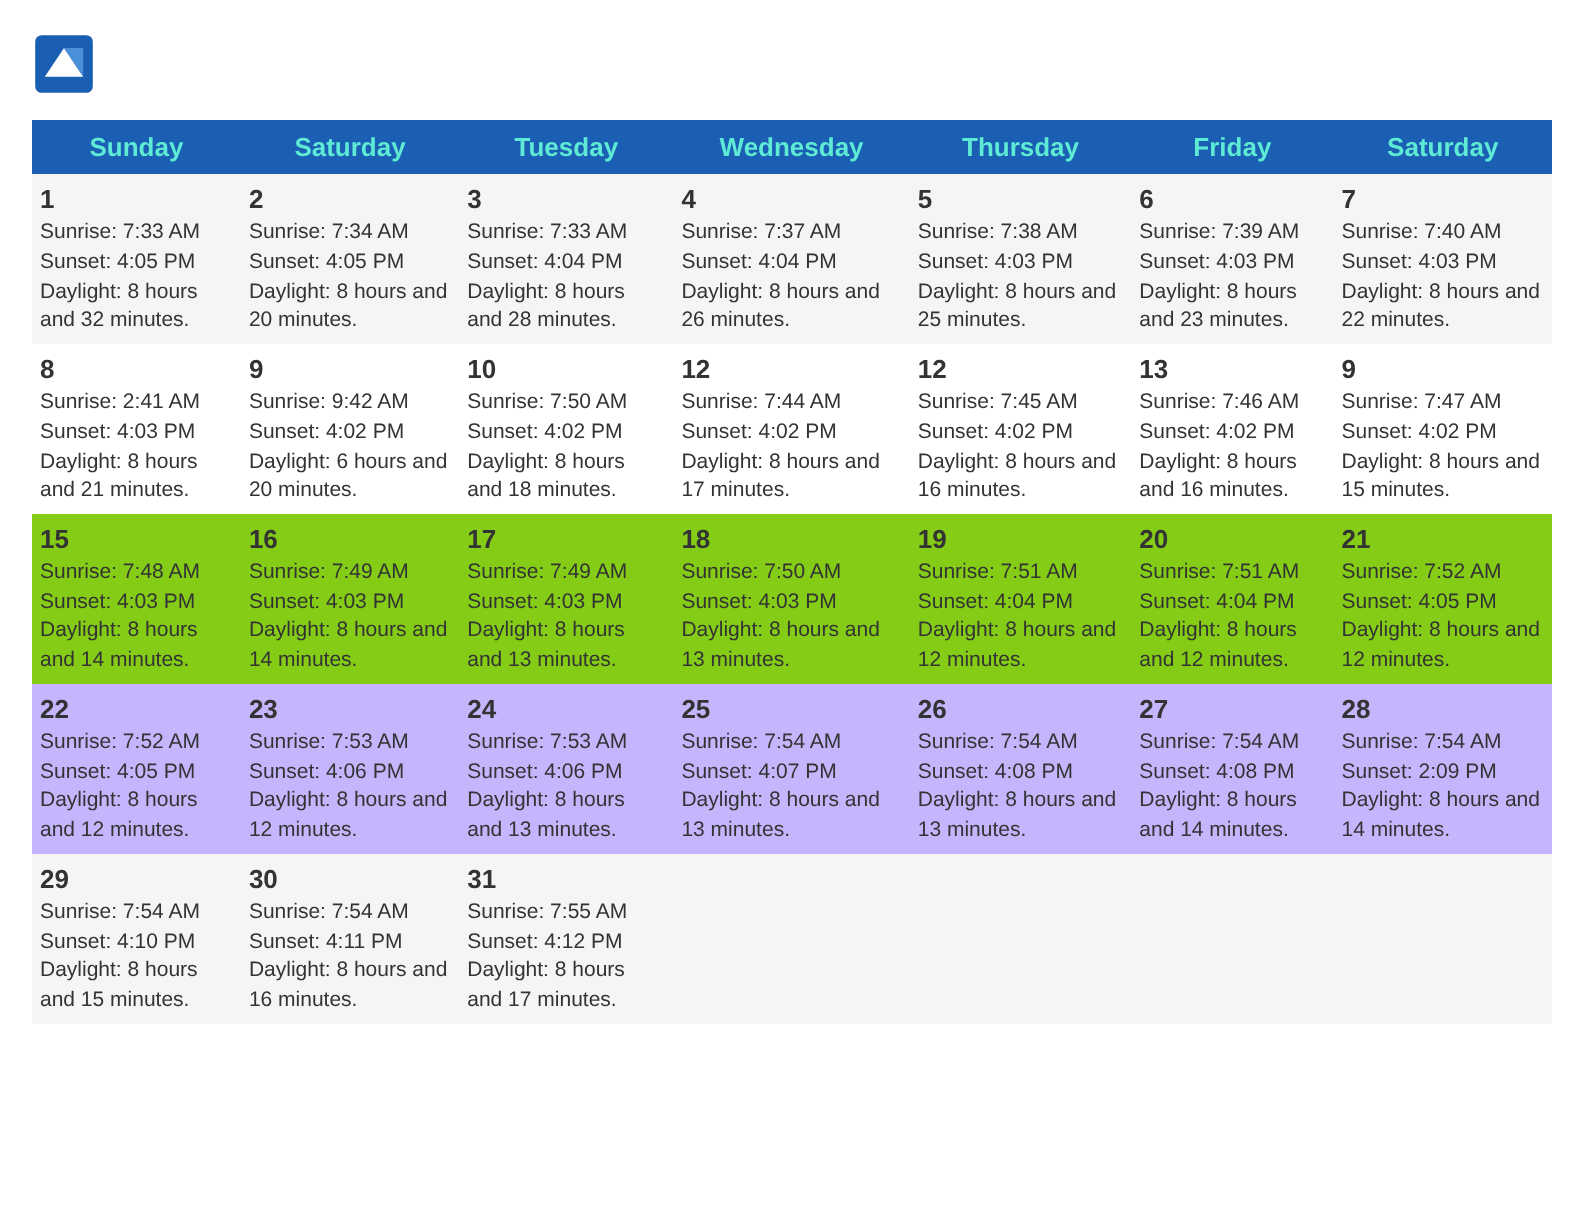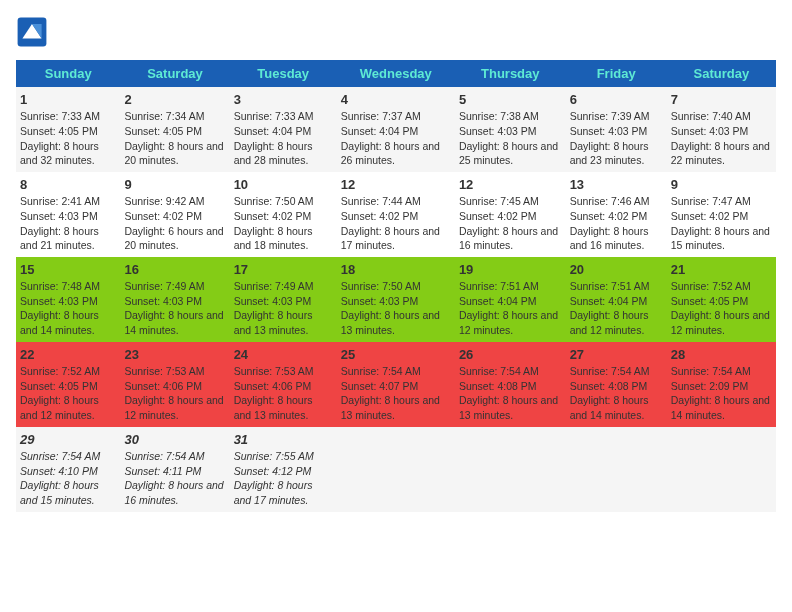--- a/index.html
+++ b/index.html
@@ -136,30 +136,30 @@
       </tr>
       <tr style="background-color: #84cc16;">
         <td><span class="day-num">15</span><span>Sunrise: 7:48 AM</span><br><span>Sunset: 4:03 PM</span><br><span>Daylight: 8 hours and 14 minutes.</span></td>
         <td><span class="day-num">16</span><span>Sunrise: 7:49 AM</span><br><span>Sunset: 4:03 PM</span><br><span>Daylight: 8 hours and 14 minutes.</span></td>
         <td><span class="day-num">17</span><span>Sunrise: 7:49 AM</span><br><span>Sunset: 4:03 PM</span><br><span>Daylight: 8 hours and 13 minutes.</span></td>
         <td><span class="day-num">18</span><span>Sunrise: 7:50 AM</span><br><span>Sunset: 4:03 PM</span><br><span>Daylight: 8 hours and 13 minutes.</span></td>
         <td><span class="day-num">19</span><span>Sunrise: 7:51 AM</span><br><span>Sunset: 4:04 PM</span><br><span>Daylight: 8 hours and 12 minutes.</span></td>
         <td><span class="day-num">20</span><span>Sunrise: 7:51 AM</span><br><span>Sunset: 4:04 PM</span><br><span>Daylight: 8 hours and 12 minutes.</span></td>
         <td><span class="day-num">21</span><span>Sunrise: 7:52 AM</span><br><span>Sunset: 4:05 PM</span><br><span>Daylight: 8 hours and 12 minutes.</span></td>
       </tr>
-      <tr style="background-color: #ef4444;">
+      <tr style="background-color: #c4b5fd;">
         <td><span class="day-num">22</span><span>Sunrise: 7:52 AM</span><br><span>Sunset: 4:05 PM</span><br><span>Daylight: 8 hours and 12 minutes.</span></td>
         <td><span class="day-num">23</span><span>Sunrise: 7:53 AM</span><br><span>Sunset: 4:06 PM</span><br><span>Daylight: 8 hours and 12 minutes.</span></td>
         <td><span class="day-num">24</span><span>Sunrise: 7:53 AM</span><br><span>Sunset: 4:06 PM</span><br><span>Daylight: 8 hours and 13 minutes.</span></td>
         <td><span class="day-num">25</span><span>Sunrise: 7:54 AM</span><br><span>Sunset: 4:07 PM</span><br><span>Daylight: 8 hours and 13 minutes.</span></td>
         <td><span class="day-num">26</span><span>Sunrise: 7:54 AM</span><br><span>Sunset: 4:08 PM</span><br><span>Daylight: 8 hours and 13 minutes.</span></td>
         <td><span class="day-num">27</span><span>Sunrise: 7:54 AM</span><br><span>Sunset: 4:08 PM</span><br><span>Daylight: 8 hours and 14 minutes.</span></td>
         <td><span class="day-num">28</span><span>Sunrise: 7:54 AM</span><br><span>Sunset: 2:09 PM</span><br><span>Daylight: 8 hours and 14 minutes.</span></td>
       </tr>
-      <tr style="background-color: rgb(245, 245, 245); font-style: italic;">
+      <tr style="background-color: rgb(245, 245, 245);">
         <td><span class="day-num">29</span><span>Sunrise: 7:54 AM</span><br><span>Sunset: 4:10 PM</span><br><span>Daylight: 8 hours and 15 minutes.</span></td>
         <td><span class="day-num">30</span><span>Sunrise: 7:54 AM</span><br><span>Sunset: 4:11 PM</span><br><span>Daylight: 8 hours and 16 minutes.</span></td>
         <td><span class="day-num">31</span><span>Sunrise: 7:55 AM</span><br><span>Sunset: 4:12 PM</span><br><span>Daylight: 8 hours and 17 minutes.</span></td>
         <td>&nbsp;</td>
         <td>&nbsp;</td>
         <td>&nbsp;</td>
         <td>&nbsp;</td>
       </tr>
     </tbody>
 </table>

